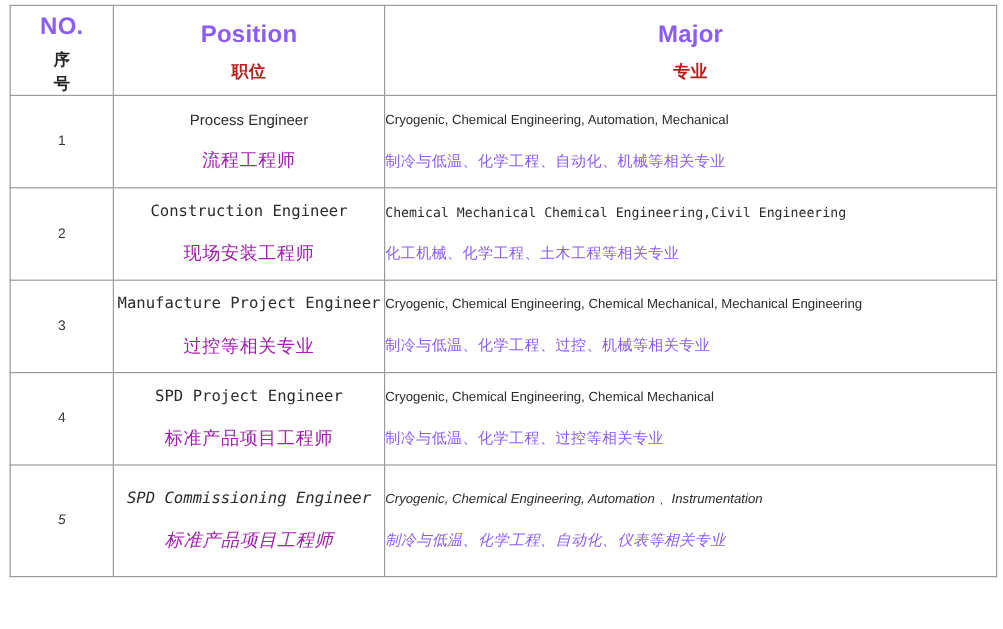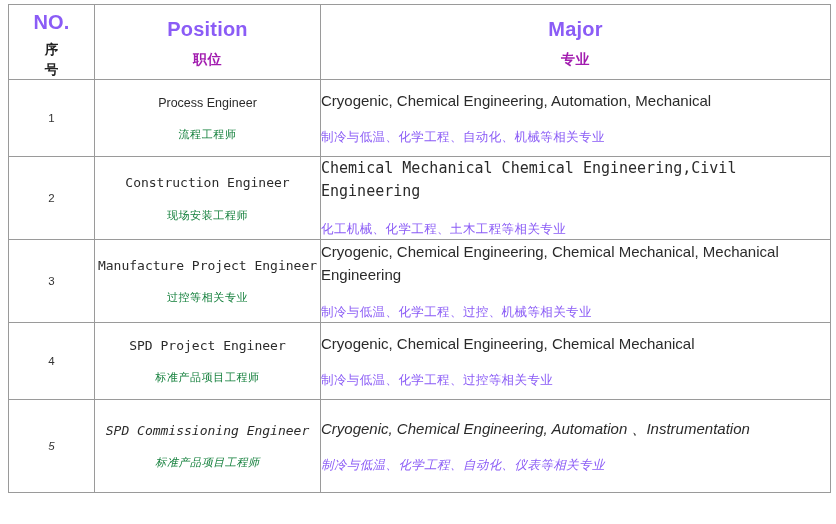--- a/index.html
+++ b/index.html
@@ -45,21 +45,21 @@
   }
   .hdr-en {
     font-size: 20px;
     font-weight: bold;
     color: #8b5cf6;
     letter-spacing: 0.2px;
   }
   .hdr-cn {
     font-size: 14px;
     font-weight: bold;
-    color: #a21caf;
+    color: #b91c1c;
     letter-spacing: 0.5px;
   }
   .hdr-no .hdr-en { display: block; }
   .hdr-no .hdr-cn-stack {
     display: block;
     font-size: 13.5px;
     font-weight: bold;
     line-height: 1.45;
   }
 
@@ -76,38 +76,38 @@
     padding: 10px 6px 12px 6px;
   }
   .pos-en {
     font-size: 12.5px;
     color: #2b2b2b;
     line-height: 1.5;
     margin-bottom: 14px;
     white-space: nowrap;
   }
   .pos-cn {
-    font-size: 11px;
-    color: #15803d;
+    font-size: 15px;
+    color: #a21caf;
     line-height: 1.5;
     letter-spacing: 0.6px;
   }
   .mono {
     font-family: "DejaVu Sans Mono", monospace;
     font-size: 13px;
     letter-spacing: 0px;
   }
 
   
   .major-cell {
     padding: 10px 12px 12px 12px;
     text-align: left;
   }
   .major-en {
-    font-size: 15px;
+    font-size: 11px;
     color: #2b2b2b;
     line-height: 1.55;
     margin-bottom: 16px;
   }
   .major-cn {
     font-size: 12.5px;
     color: #8b5cf6;
     line-height: 1.55;
     letter-spacing: 0.4px;
   }

